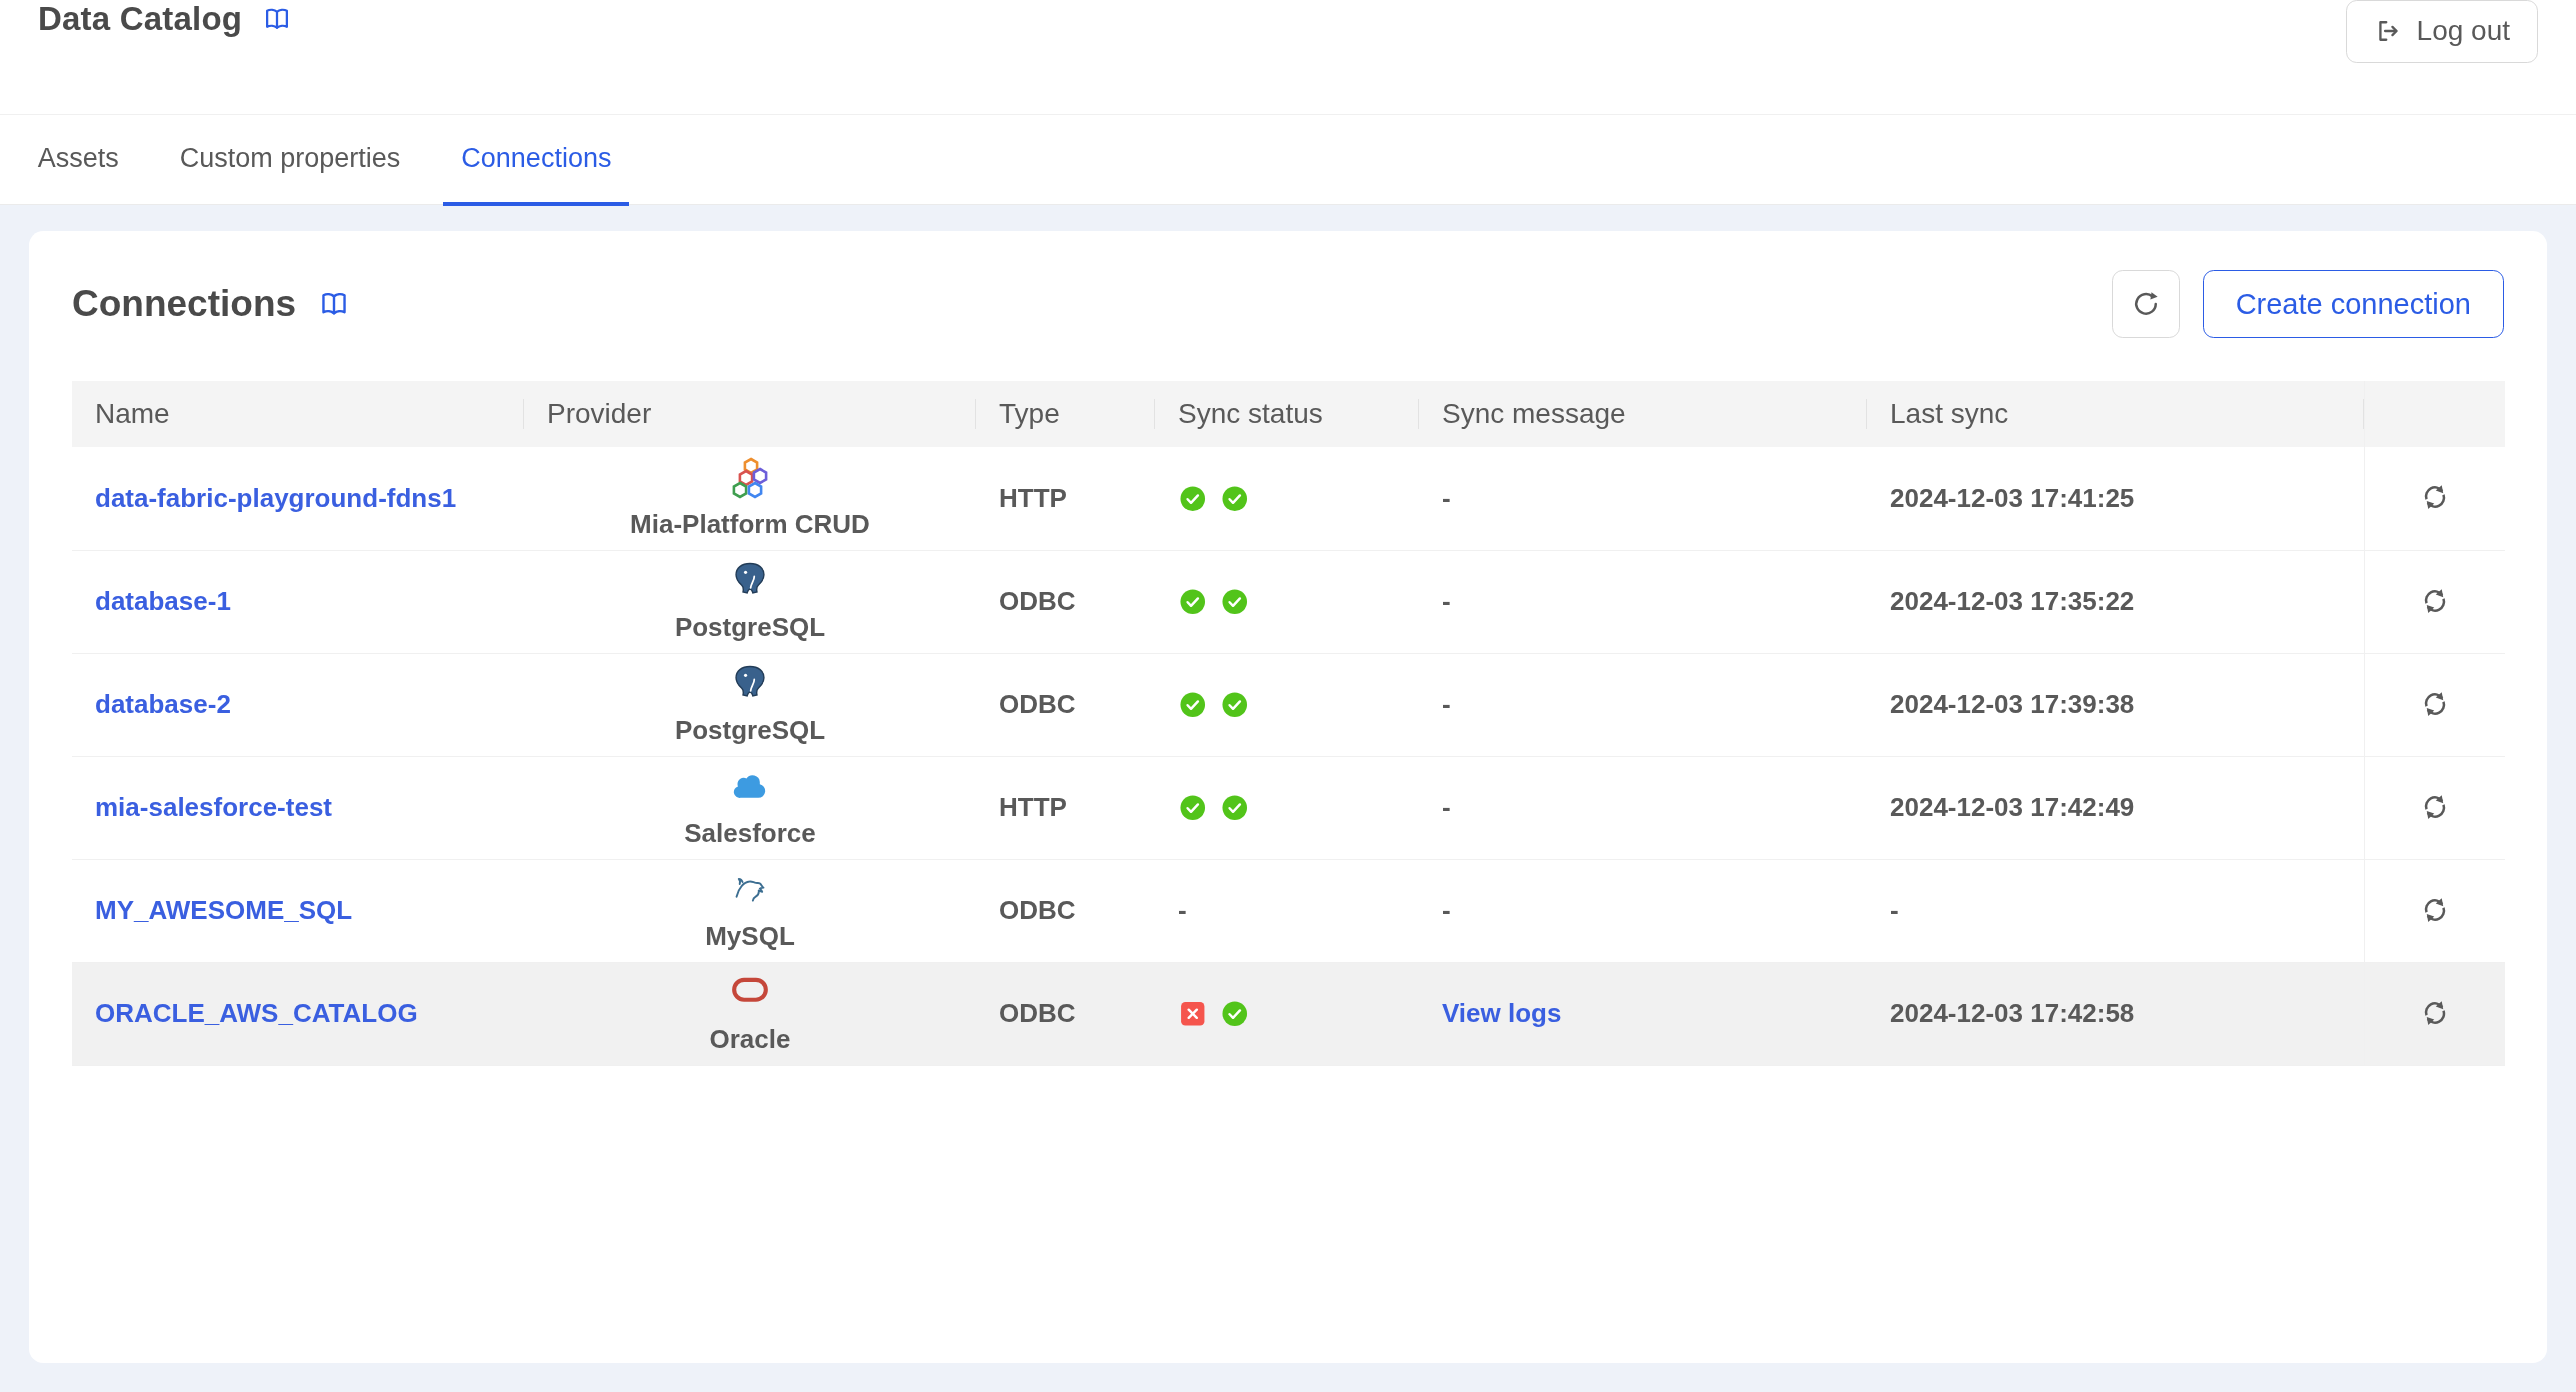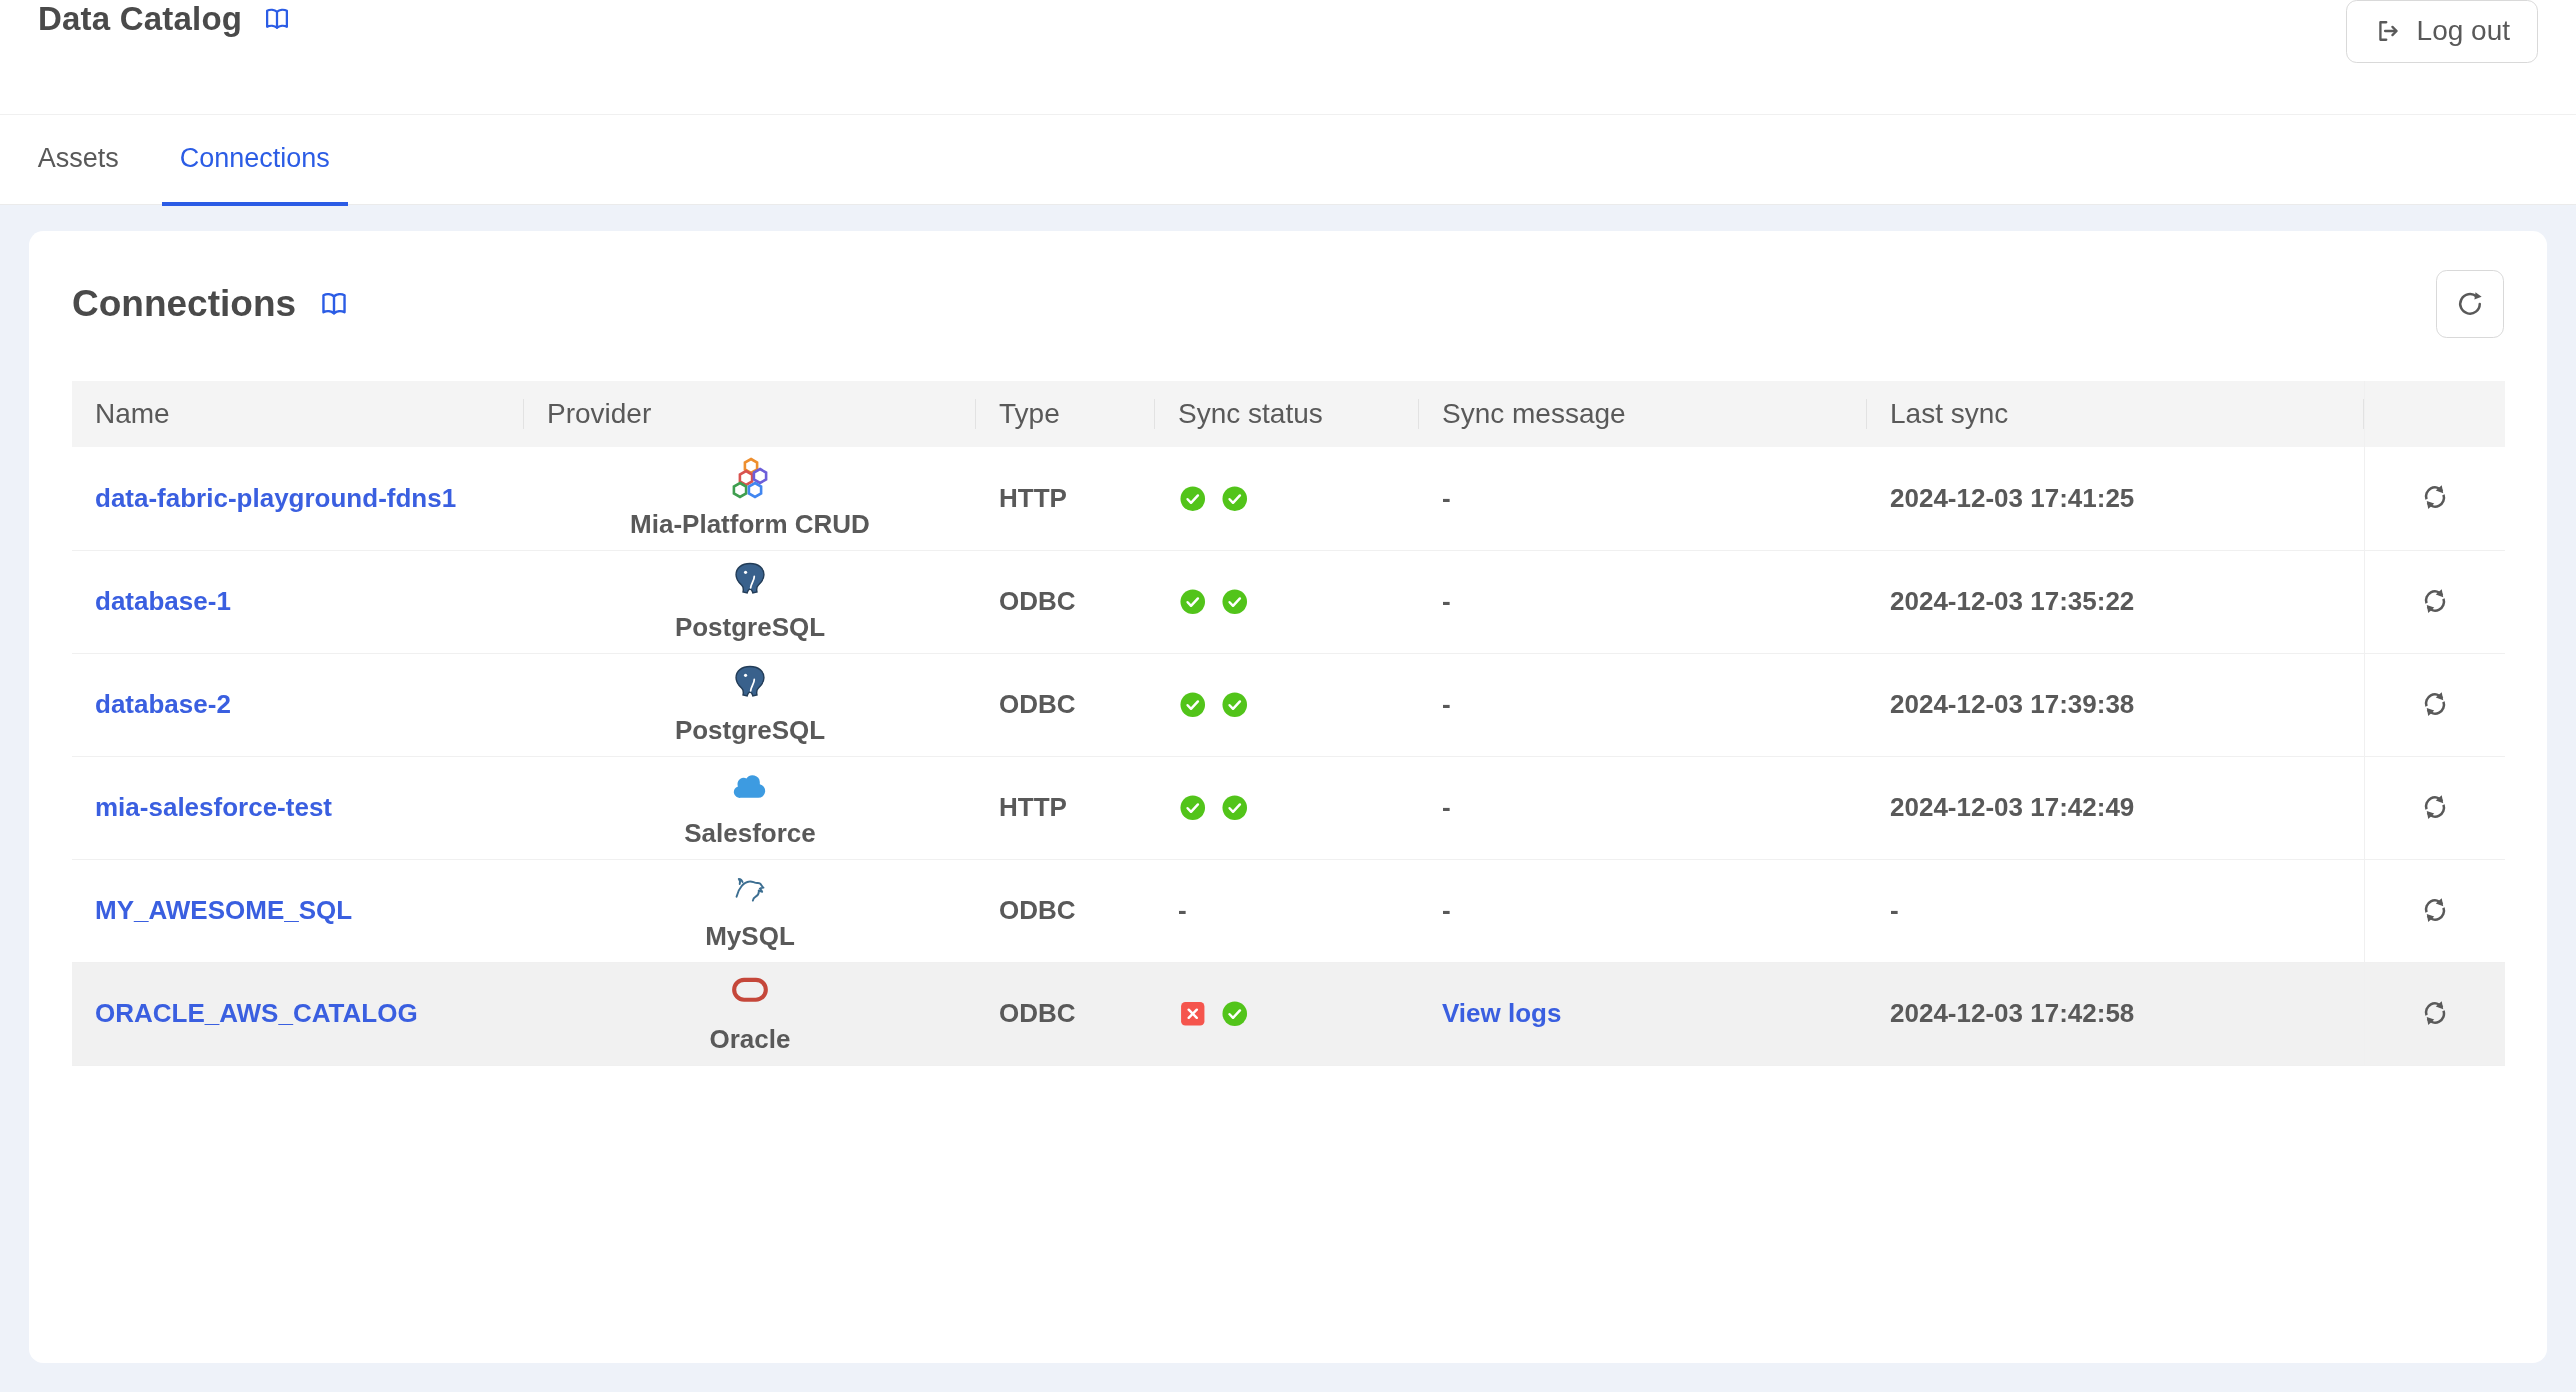--- a/index.html
+++ b/index.html
@@ -145,20 +145,21 @@
         <path d="M9.5 12 H19"></path>
         <path d="M15.8 8.5 L19.3 12 L15.8 15.5"></path>
       </svg>
     </span>
     <span>Log out</span>
   </button>
 </header>
 
 <nav class="tabs" id="tab-bar">
     <div class="tab">Assets</div>
+    <div class="tab">Custom properties</div>
     <div class="tab active">Connections</div>
   </nav>
 
 <main class="content">
   <section class="card">
     <div class="card-head">
       <div class="card-head-left">
         <h2 class="panel-title">Connections</h2>
         <span class="panel-book">
           <svg viewBox="0 0 24 24" fill="none" stroke="currentColor" stroke-width="1.8" stroke-linejoin="round" stroke-linecap="round">
@@ -169,20 +170,21 @@
       </div>
       <div class="card-head-right">
         <button class="refresh-btn">
           <span>
             <svg viewBox="0 0 24 24" fill="none" stroke="currentColor" stroke-width="2" stroke-linecap="round">
               <path d="M19.8 12 A 7.8 7.8 0 1 1 17.2 6.1"></path>
               <path d="M16.4 2.6 L21.3 6.2 L15.5 8.3 Z" fill="currentColor" stroke="none"></path>
             </svg>
           </span>
         </button>
+        <button class="create-btn">Create connection</button>
       </div>
     </div>
 
     <table>
       <colgroup>
         <col style="width:452px">
           <col style="width:452px">
           <col style="width:179px">
         <col style="width:264px">
           <col style="width:448px">

